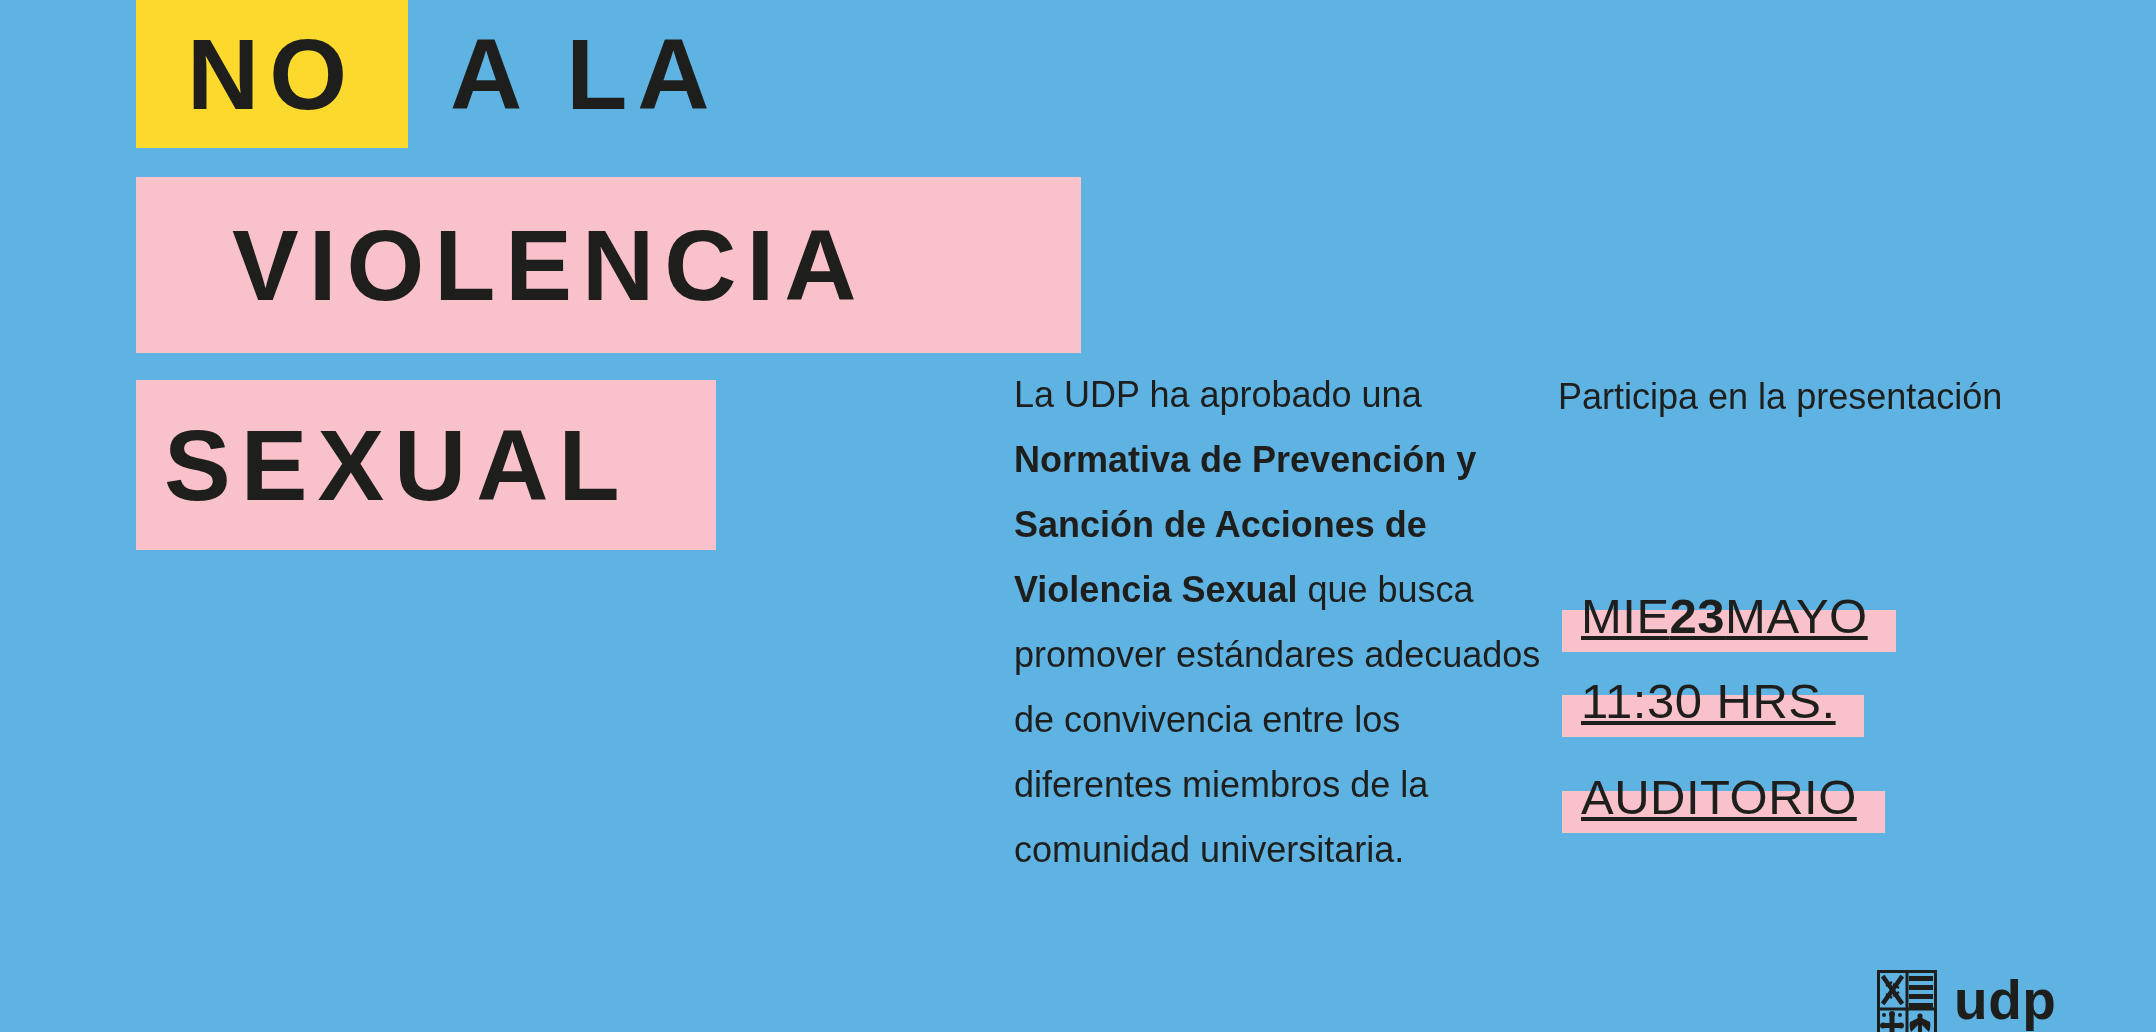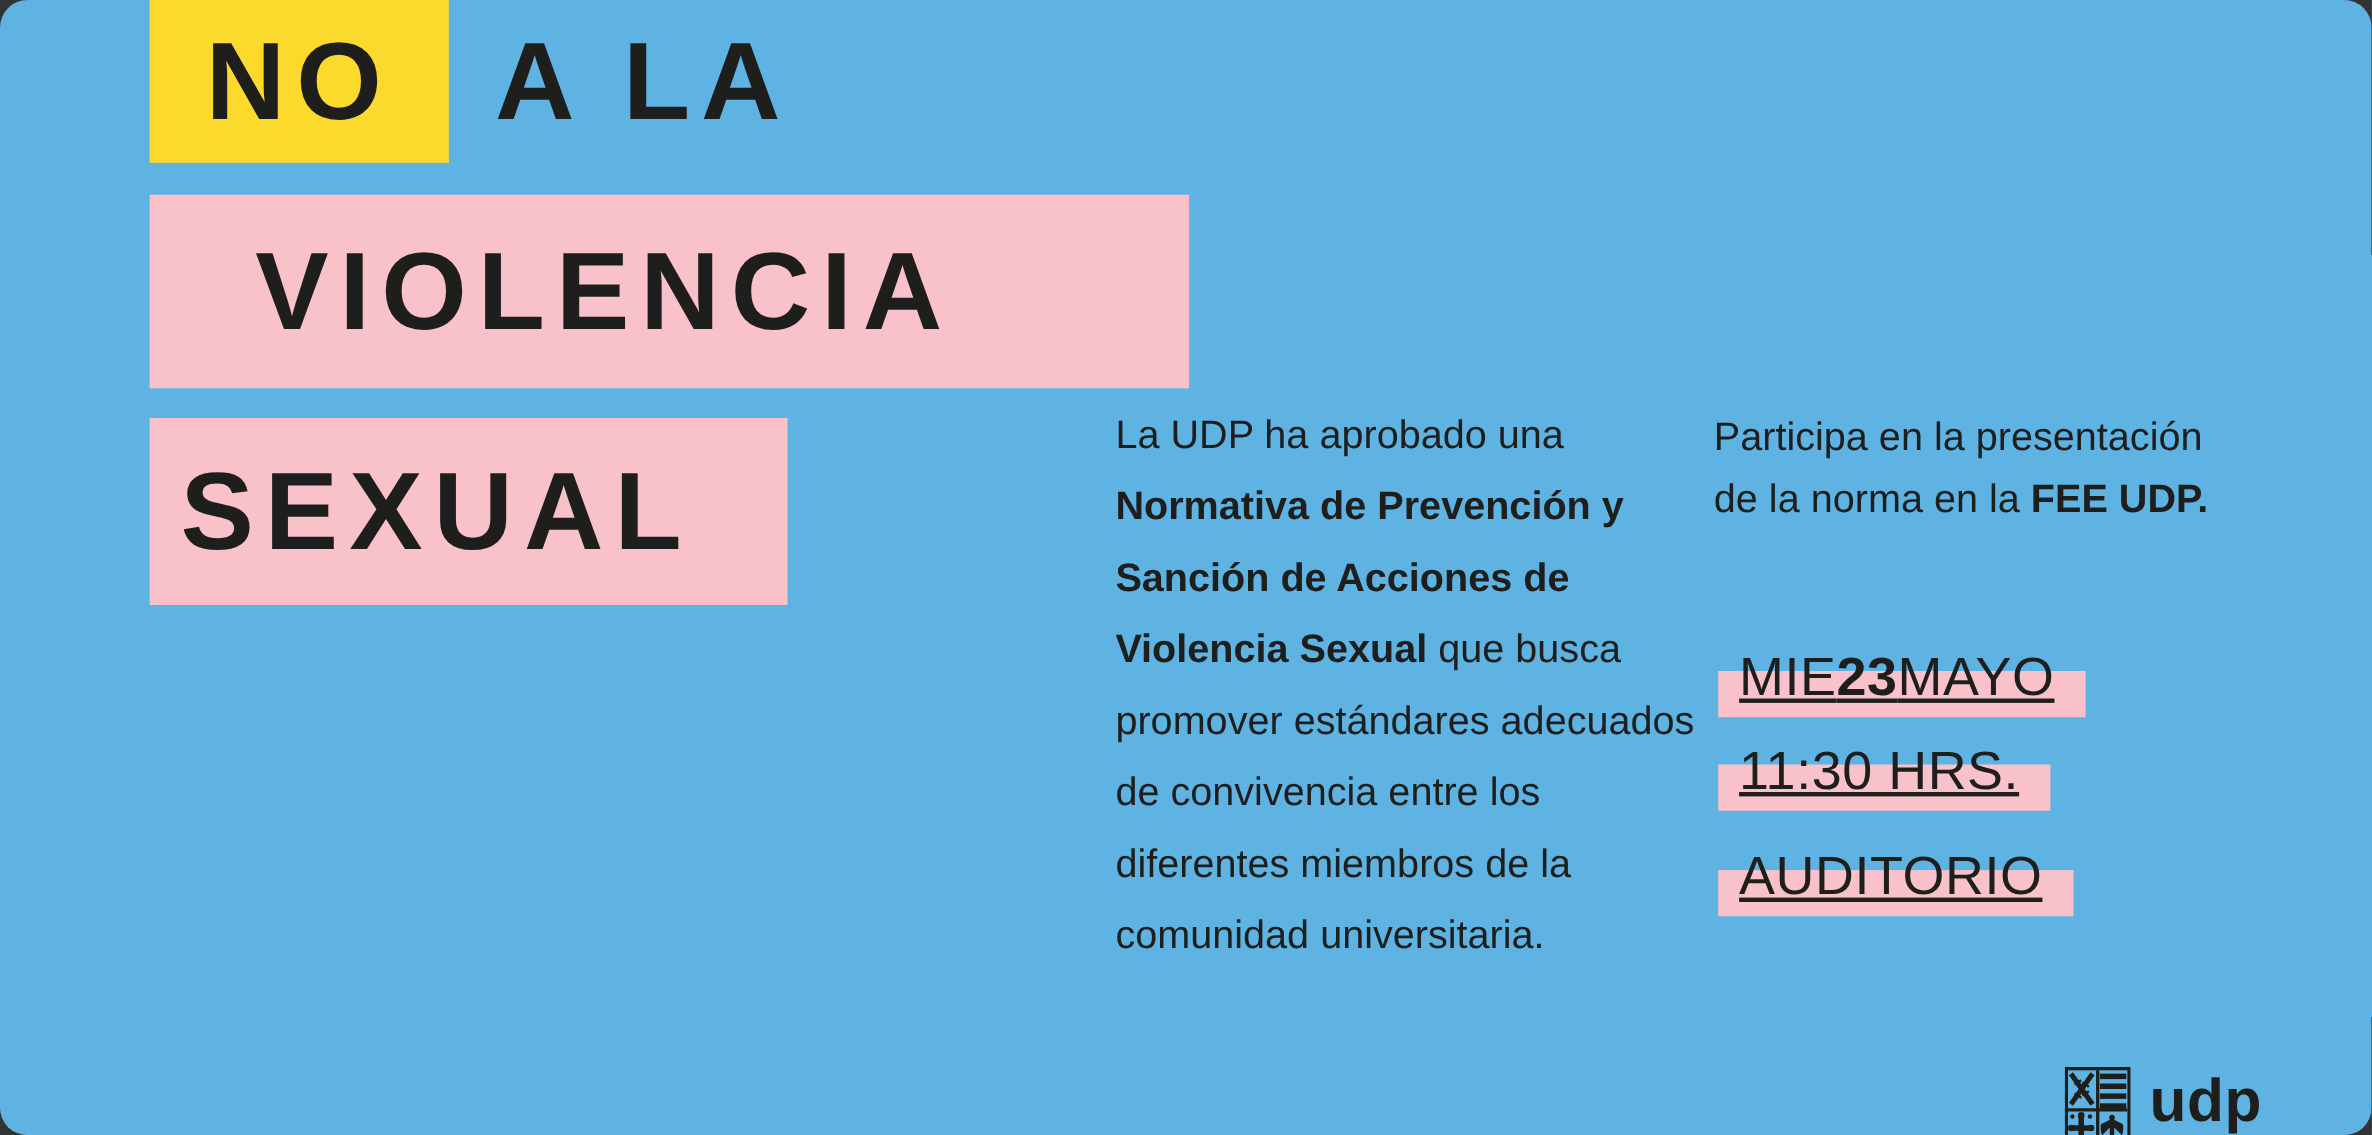--- a/index.html
+++ b/index.html
@@ -9,21 +9,20 @@
     --ink:#1e1e1c;
   }
   html,body{margin:0;padding:0;background:#333;}
   .canvas{
     position:relative;
     width:2156px;height:1032px;
     background:var(--background);
     overflow:hidden;
     font-family:"Liberation Sans", sans-serif;
     color:var(--ink);
-    border-radius:25px;
   }
   
   .headline-word{
     font-weight:bold;
     font-size:100px;
     letter-spacing:0.10em;
     white-space:nowrap;
     color:var(--ink);
   }
   .block{position:absolute;display:flex;align-items:center;}
@@ -95,21 +94,20 @@
     <div class="para-line"><span></span><span class="b">Sanción de Acciones de</span><span></span></div>
     <div class="para-line"><span></span><span class="b">Violencia Sexual</span><span> que busca</span></div>
     <div class="para-line"><span>promover estándares adecuados</span><span class="b"></span><span></span></div>
     <div class="para-line"><span>de convivencia entre los</span><span class="b"></span><span></span></div>
     <div class="para-line"><span>diferentes miembros de la</span><span class="b"></span><span></span></div>
     <div class="para-line"><span>comunidad universitaria.</span><span class="b"></span><span></span></div>
   </div>
 
   <div class="invite">
     <div class="invite-line"><span>Participa en la presentación</span><span class="b"></span></div>
-    <div class="invite-line"><span>de la norma en la </span><span class="b">FEE UDP.</span></div>
   </div>
 
   <div class="event-line event-line-date">
     <span class="event-text"><span>MIE</span><span class="b">23</span><span>MAYO</span></span>
   </div>
   <div class="event-line event-line-time">
     <span class="event-text">11:30 HRS.</span>
   </div>
   <div class="event-line event-line-venue">
     <span class="event-text">AUDITORIO</span>

